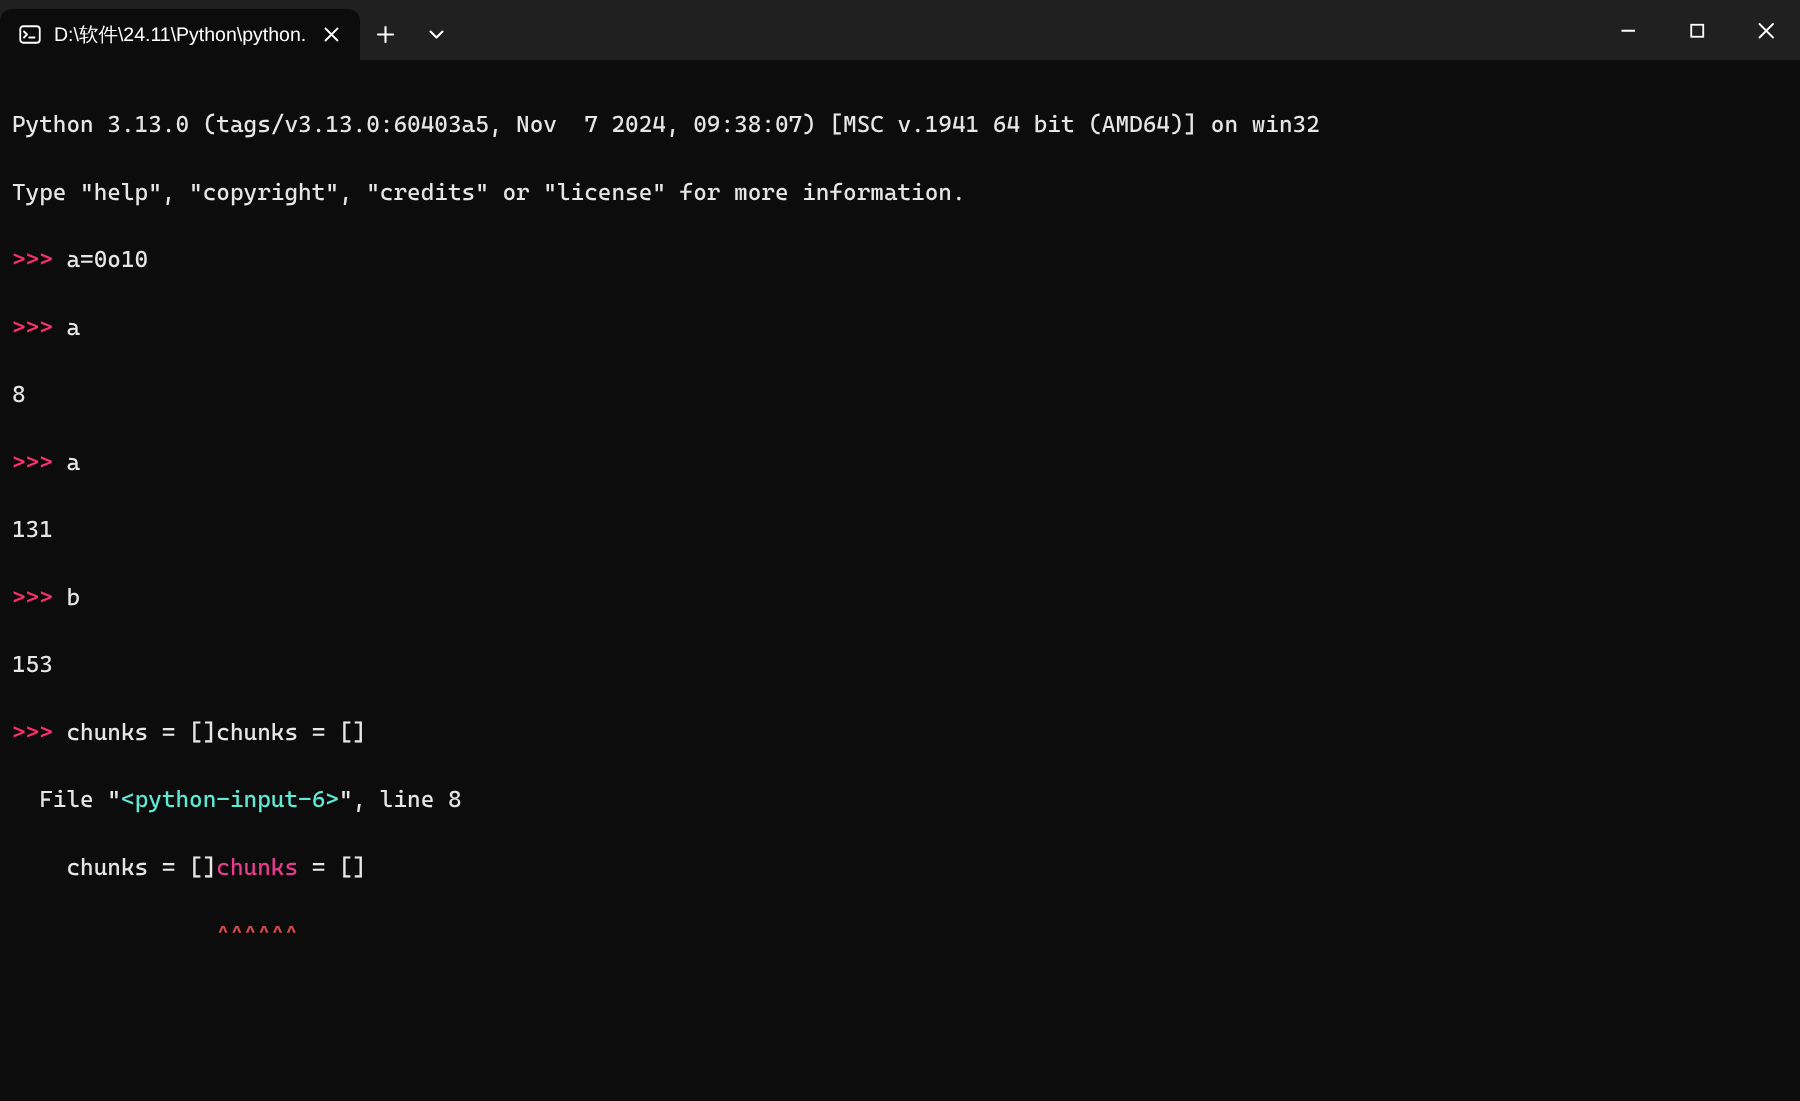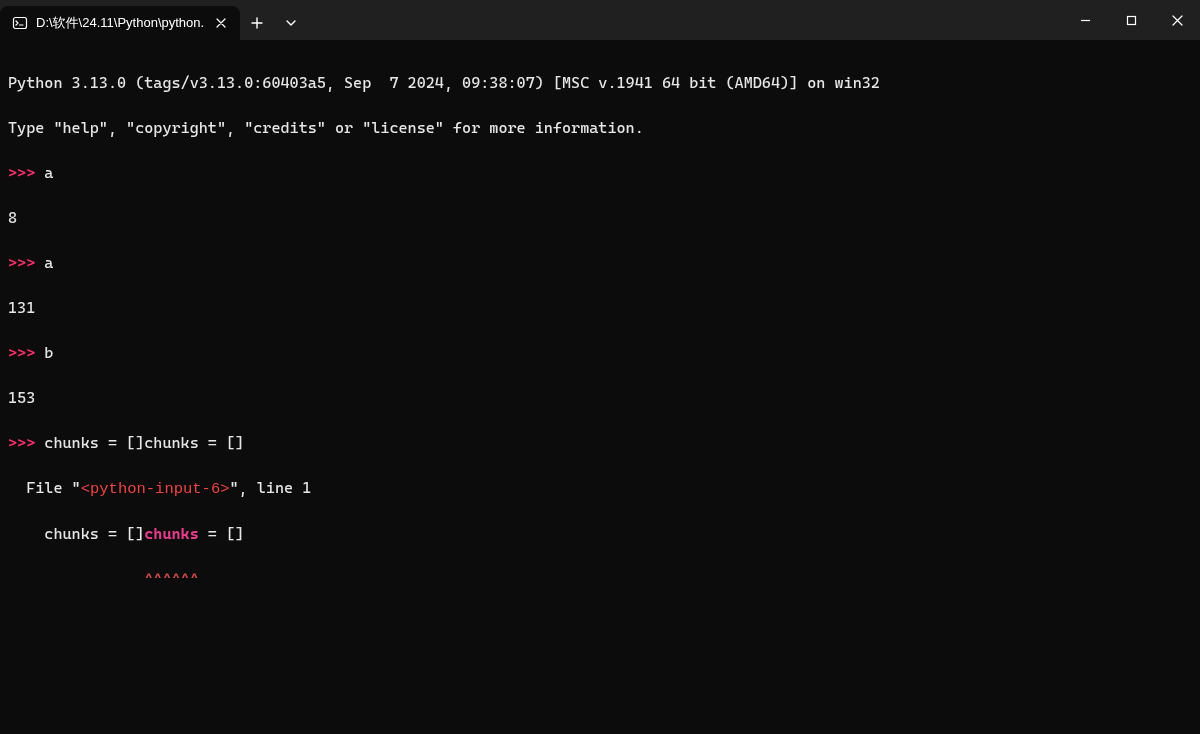--- a/index.html
+++ b/index.html
@@ -63,22 +63,22 @@
     color:#ffffff;
   }
   .terminal{
     padding: 10px 8px 8px 8px;
     line-height: 1.45;
     white-space: pre;
   }
   .line{white-space:pre;}
   .prompt{color:#ff2f6d;}     
   .plain{color:#e6e6e6;}
-  .err-file{color:#ef4444;font-family:Liberation Mono, monospace;}   
-  .err-kw{color:#e63c8c;font-weight:bold;}     
+  .err-file{color:#5eead4;}   
+  .err-kw{color:#e63c8c;}     
   .err-caret{color:#d44b4b;}
 </style>
 </head>
 <body>
 
 <div class="titlebar">
   <div class="tab">
     <span class="tab-icon">
       <svg width="16" height="16" viewBox="0 0 16 16">
         <rect x="1.5" y="2.5" width="13" height="11" rx="2" fill="none" stroke="#ffffff" stroke-width="1.2"></rect>
@@ -117,30 +117,31 @@
     </div>
     <div class="win-btn close">
       <svg width="11" height="11" viewBox="0 0 11 11">
           <path d="M1 1 L10 10 M10 1 L1 10" stroke="#ffffff" stroke-width="1.2" stroke-linecap="round"></path>
         </svg>
     </div>
   </div>
 </div>
 
 <div class="terminal">
-<div class="line plain">Python 3.13.0 (tags/v3.13.0:60403a5, Sep  7 2024, 09:38:07) [MSC v.1941 64 bit (AMD64)] on win32</div>
+<div class="line plain">Python 3.13.0 (tags/v3.13.0:60403a5, Nov  7 2024, 09:38:07) [MSC v.1941 64 bit (AMD64)] on win32</div>
 <div class="line plain">Type "help", "copyright", "credits" or "license" for more information.</div>
+<div class="line"><span class="prompt">&gt;&gt;&gt; </span><span class="plain">a=0o10</span></div>
 <div class="line"><span class="prompt">&gt;&gt;&gt; </span><span class="plain">a</span></div>
 <div class="line plain">8</div>
 <div class="line"><span class="prompt">&gt;&gt;&gt; </span><span class="plain">a</span></div>
 <div class="line plain">131</div>
 <div class="line"><span class="prompt">&gt;&gt;&gt; </span><span class="plain">b</span></div>
 <div class="line plain">153</div>
 <div class="line"><span class="prompt">&gt;&gt;&gt; </span><span class="plain">chunks = []chunks = []</span></div>
-<div class="line"><span class="plain">  File </span><span class="plain">"</span><span class="err-file">&lt;python-input-6&gt;</span><span class="plain">"</span><span class="plain">, line 1</span></div>
+<div class="line"><span class="plain">  File </span><span class="plain">"</span><span class="err-file">&lt;python-input-6&gt;</span><span class="plain">"</span><span class="plain">, line 8</span></div>
 <div class="line"><span class="plain">    chunks = []</span><span class="err-kw">chunks</span><span class="plain"> = []</span></div>
 <div class="line err-caret">               ^^^^^^</div>
 
 
 
 
 
 
 
 

